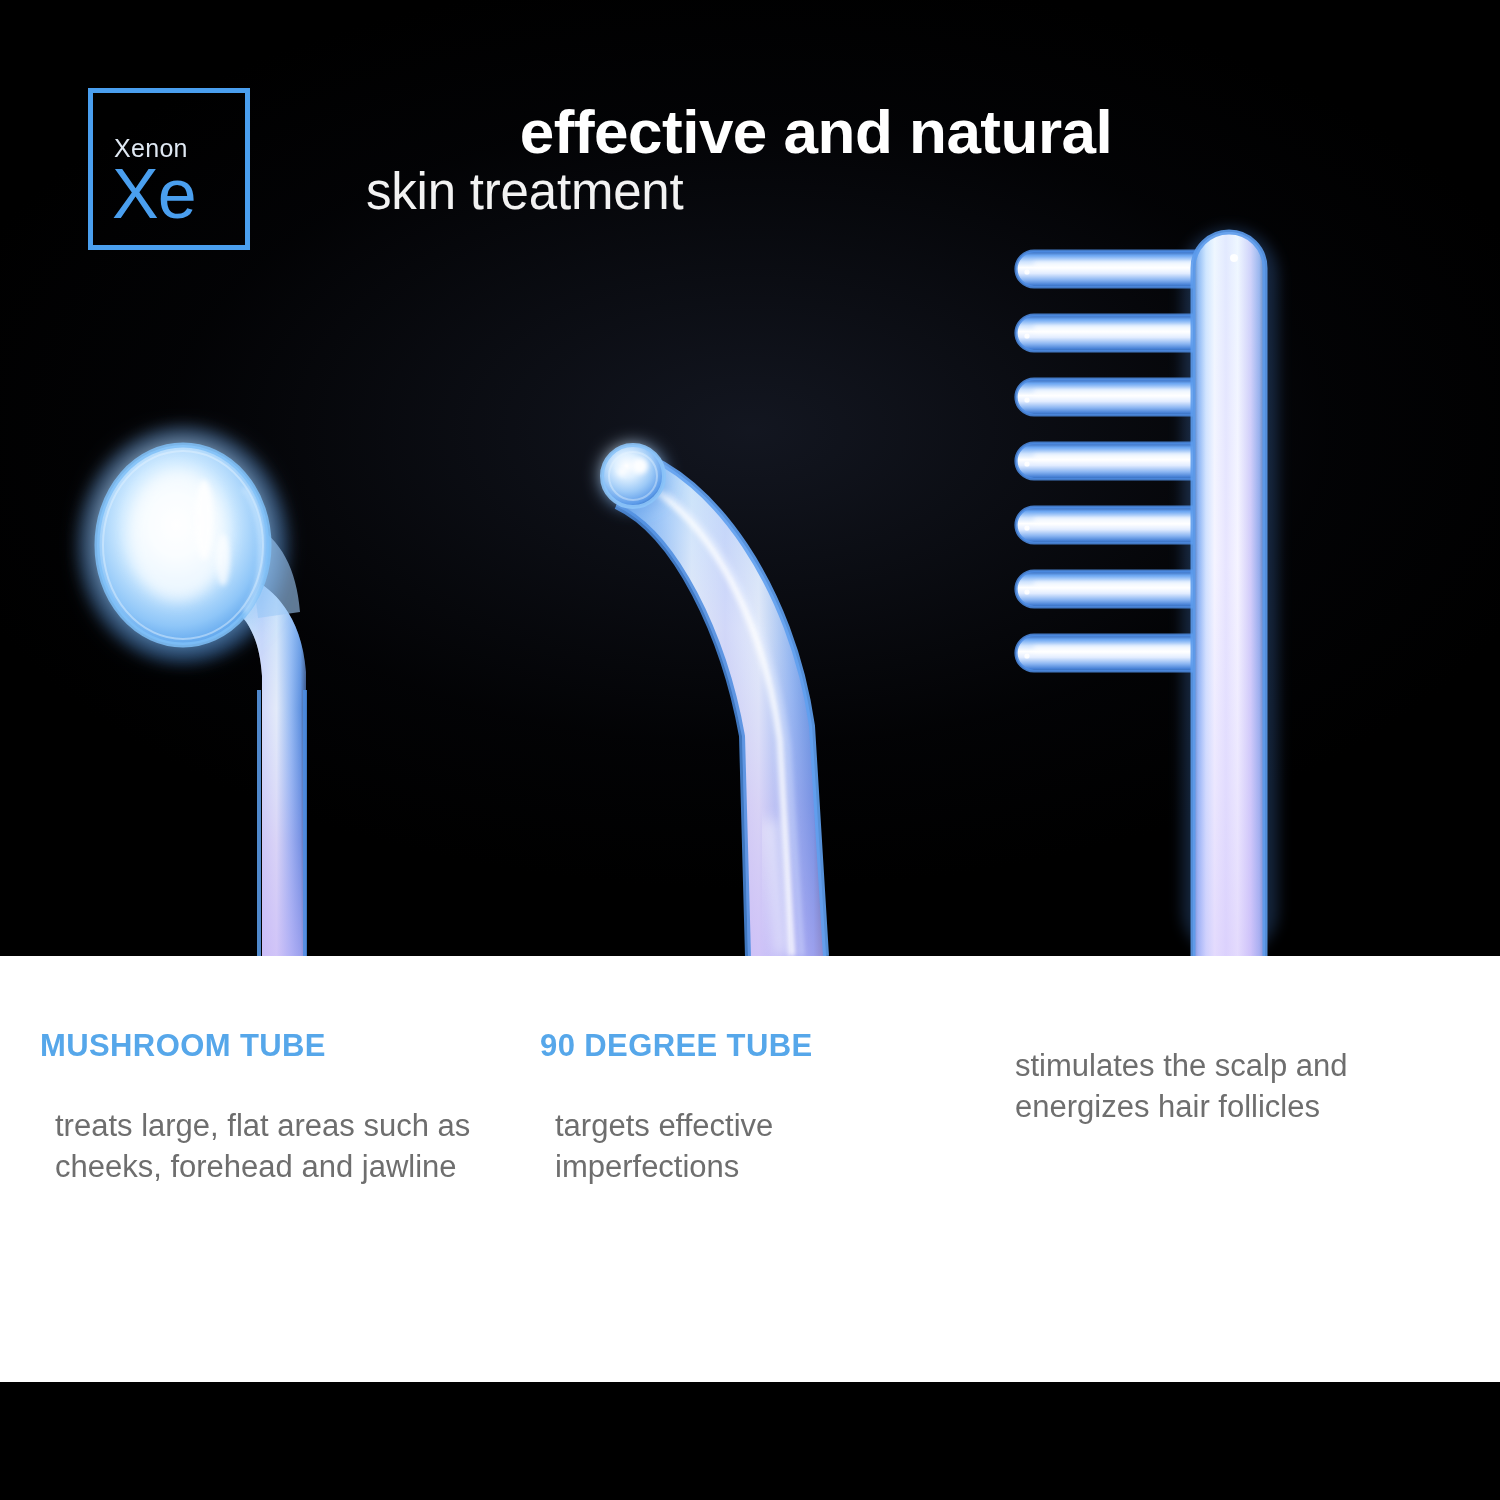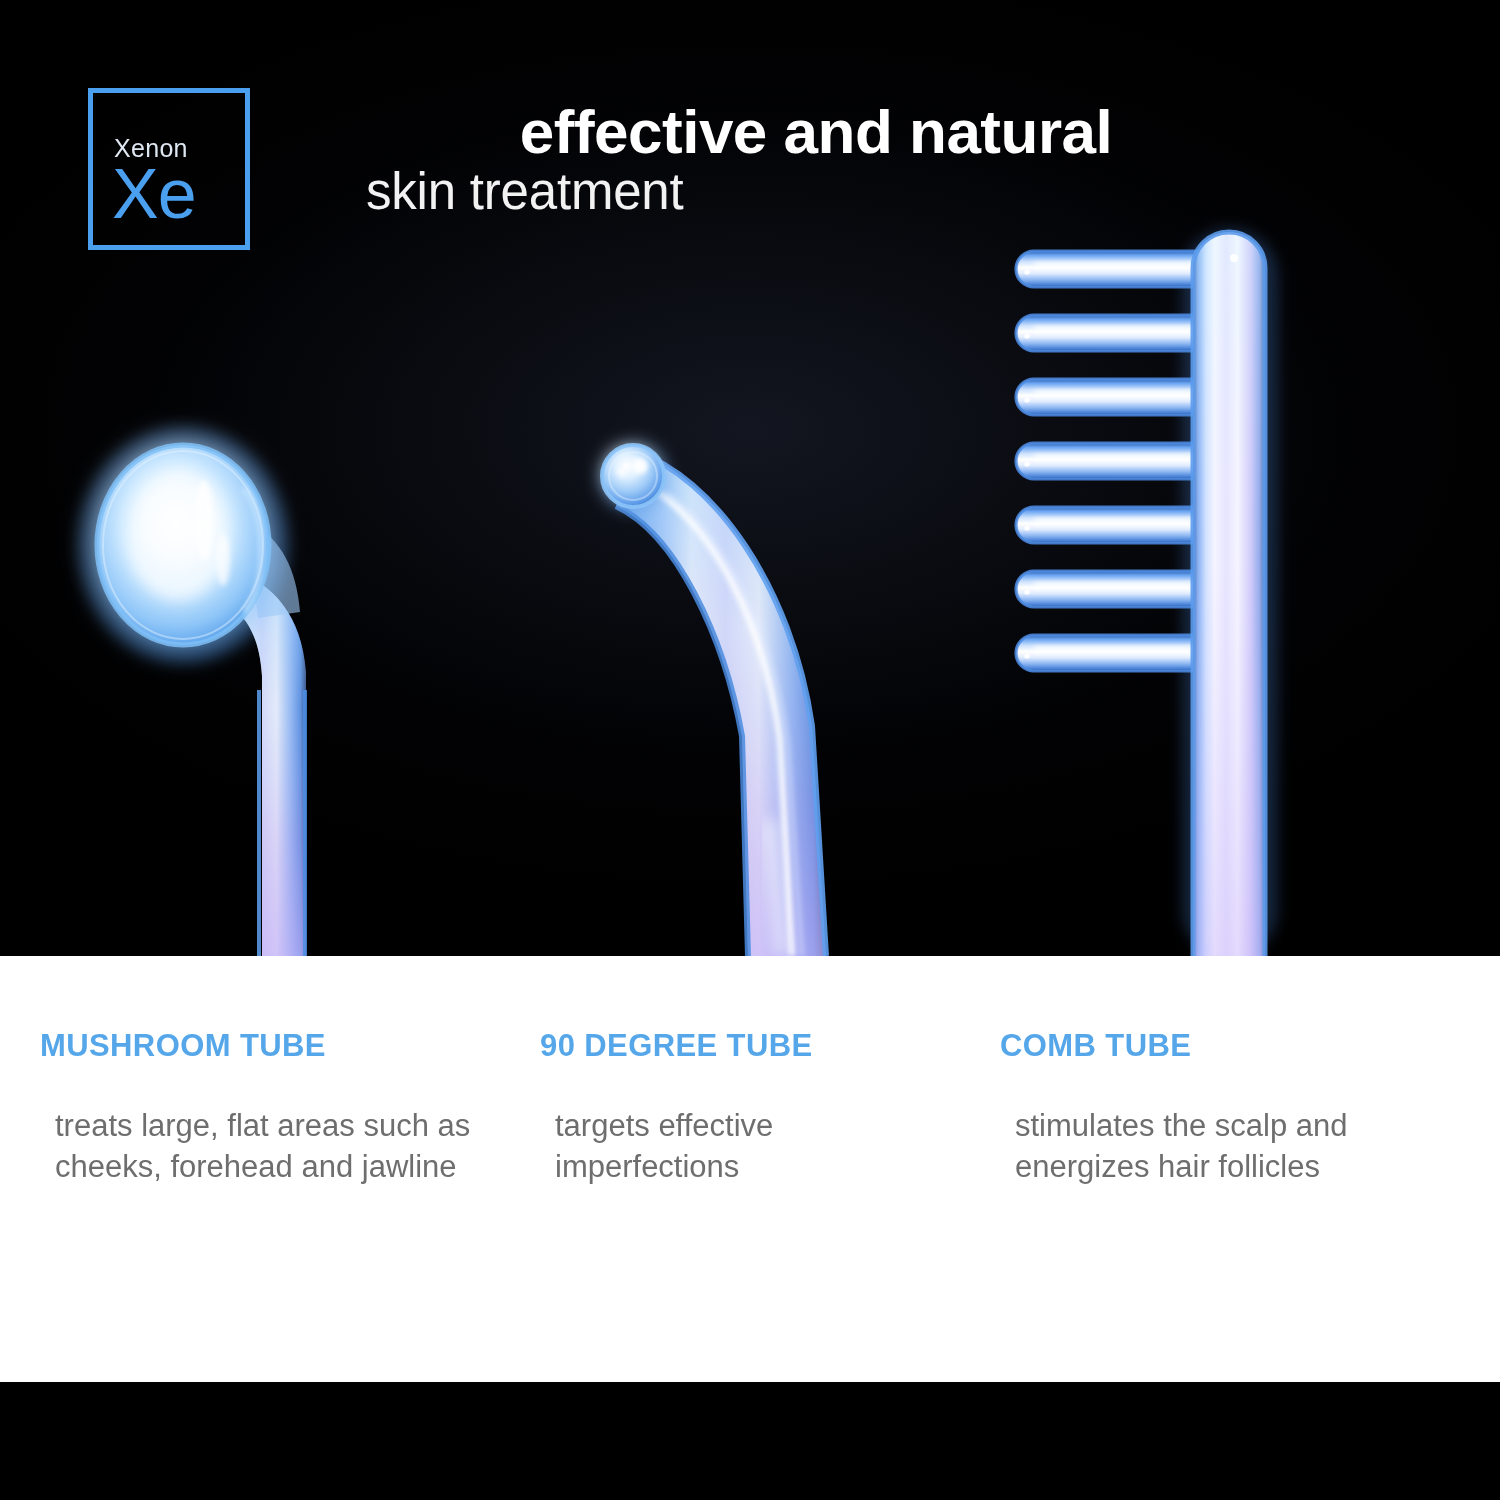--- a/index.html
+++ b/index.html
@@ -404,21 +404,20 @@
         <p class="col-title">MUSHROOM TUBE</p>
         <p class="col-body">treats large, flat areas such as cheeks, forehead and jawline</p>
       </div>
 
       <div class="col col-2">
         <p class="col-title">90 DEGREE TUBE</p>
         <p class="col-body">targets effective imperfections</p>
       </div>
 
       <div class="col col-3">
-        <p class="col-title">COMB TUBE</p>
         <p class="col-body">stimulates the scalp and energizes hair follicles</p>
       </div>
 
     </div>
   </div>
 
   <div class="bottom-bar"></div>
 
 </div>
 

